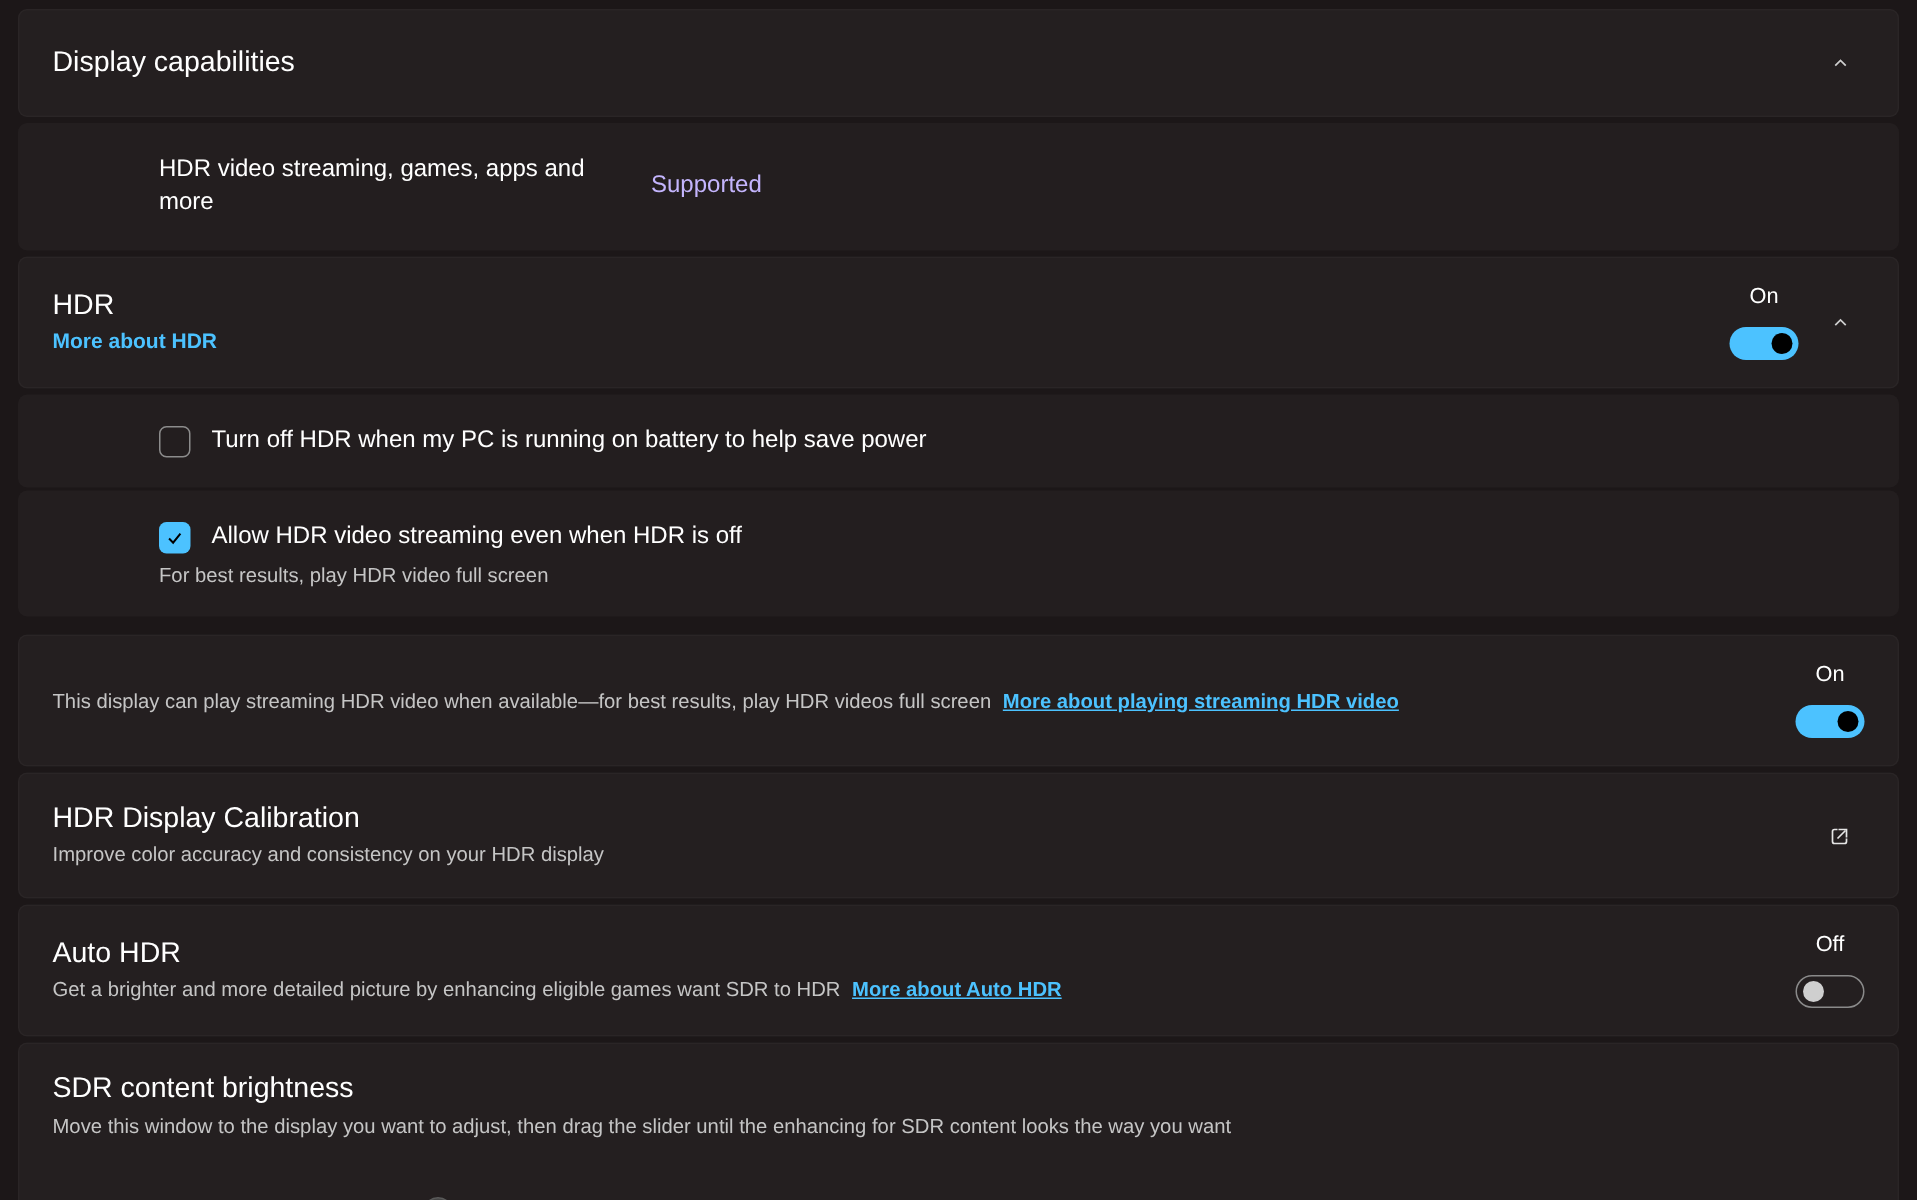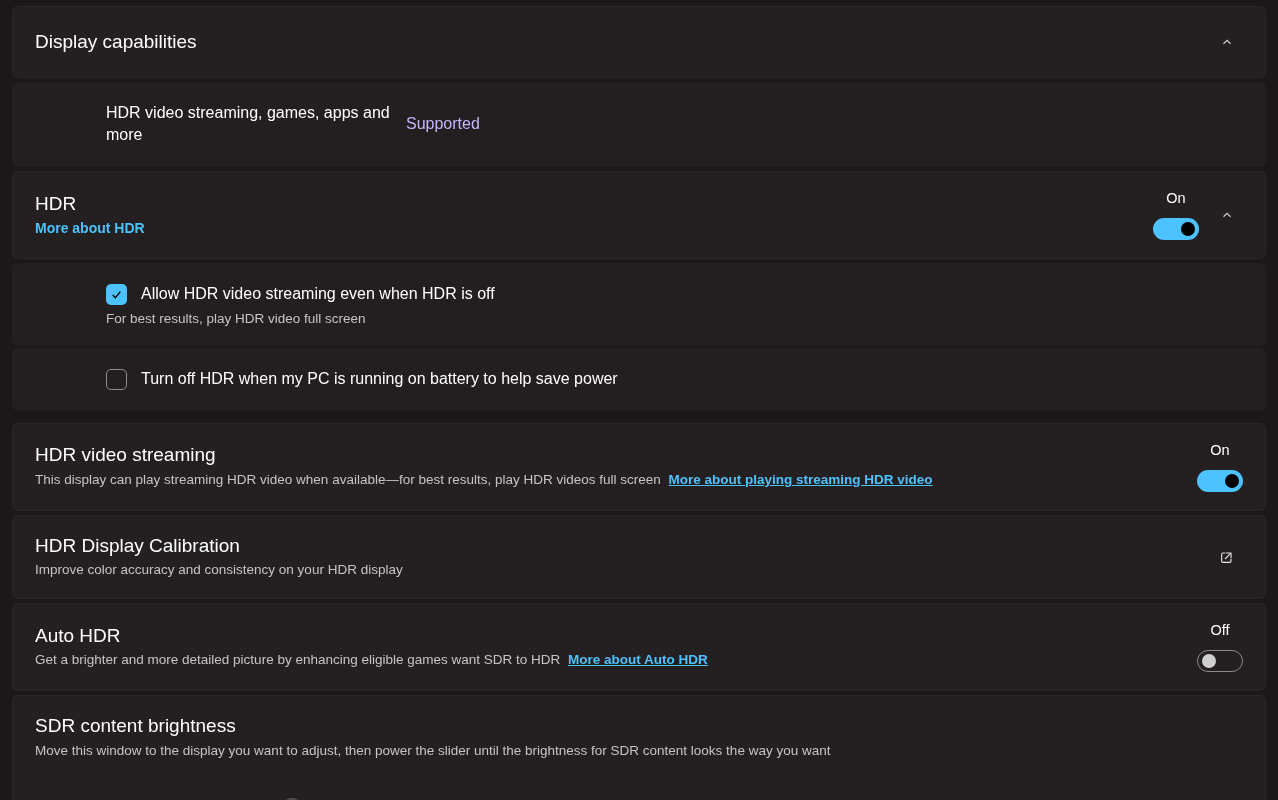--- a/index.html
+++ b/index.html
@@ -111,20 +111,21 @@
     display: flex;
     align-items: flex-start;
     gap: 14px;
   }
   .capability-row {
     background: rgba(255,255,255,0.03);
     border-radius: 6px;
     padding: 20px 20px 20px 94px;
     display: flex;
     align-items: center;
+    gap: 28px;
   }
   .cap-label {
     font-size: 16px;
     color: #ffffff;
     max-width: 300px;
     line-height: 1.4;
   }
   .cap-value {
     font-size: 16px;
     color: #c4b5fd;
@@ -235,43 +236,42 @@
         </div>
     </div>
     <div class="chevron">
       <svg viewBox="0 0 24 24" fill="none" stroke="currentColor" stroke-width="2">
           <polyline points="6 15 12 9 18 15"></polyline>
         </svg>
     </div>
   </div>
 </div>
 <div class="sub-list">
+  <div class="sub-row">
+    <div class="checkbox unchecked"></div>
+    <div>
+      <div class="chk-text">Turn off HDR when my PC is running on battery to help save power</div>
+    </div>
+  </div>
   <div class="sub-row" style="display:block;">
     <div style="display:flex;align-items:flex-start;gap:14px;">
       <div class="checkbox checked">
         <svg viewBox="0 0 24 24">
             <polyline points="5 13 10 18 19 7"></polyline>
           </svg>
       </div>
       <div class="chk-text">Allow HDR video streaming even when HDR is off</div>
     </div>
     <div class="chk-sub">For best results, play HDR video full screen</div>
   </div>
-  <div class="sub-row">
-    <div class="checkbox unchecked"></div>
-    <div>
-      <div class="chk-text">Turn off HDR when my PC is running on battery to help save power</div>
-    </div>
-  </div>
 </div>
 
 <div class="card" style="margin-top:12px;">
   <div class="card-header">
     <div class="titles">
-      <div class="title">HDR video streaming</div>
       <div class="subtitle">
         <span>This display can play streaming HDR video when available—for best results, play HDR videos full screen</span>
         <span class="link-inline">More about playing streaming HDR video</span>
       </div>
     </div>
     <div class="toggle">
       <span class="toggle-label">On</span>
       <div class="switch on">
           <div class="knob"></div>
         </div>
@@ -310,21 +310,21 @@
           <div class="knob"></div>
         </div>
     </div>
   </div>
 </div>
 
 <div class="card">
   <div class="card-header" style="padding-bottom:8px;">
     <div class="titles">
       <div class="title">SDR content brightness</div>
-      <div class="subtitle">Move this window to the display you want to adjust, then power the slider until the brightness for SDR content looks the way you want</div>
+      <div class="subtitle">Move this window to the display you want to adjust, then drag the slider until the enhancing for SDR content looks the way you want</div>
     </div>
   </div>
   <div class="slider-wrap">
     <div class="slider">
       <div class="track"></div>
       <div class="track-fill" id="sdr-fill" style="width: 41%;"></div>
       <div class="thumb" id="sdr-thumb" style="left: 41%;"></div>
     </div>
   </div>
 </div>

